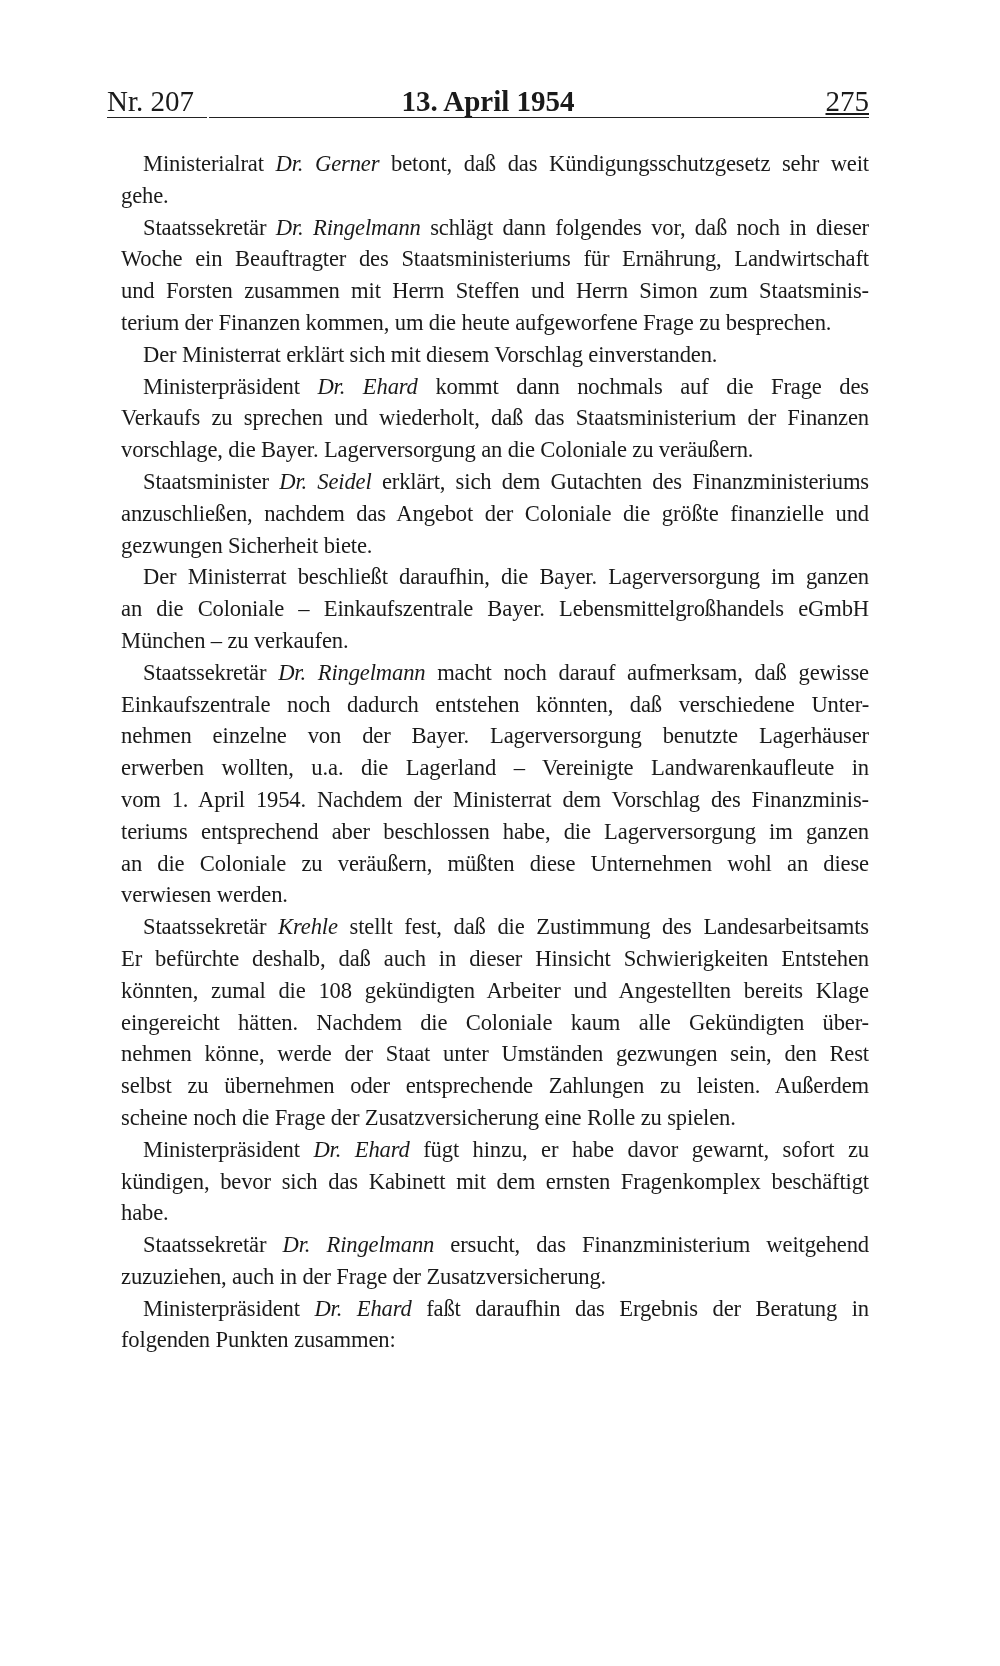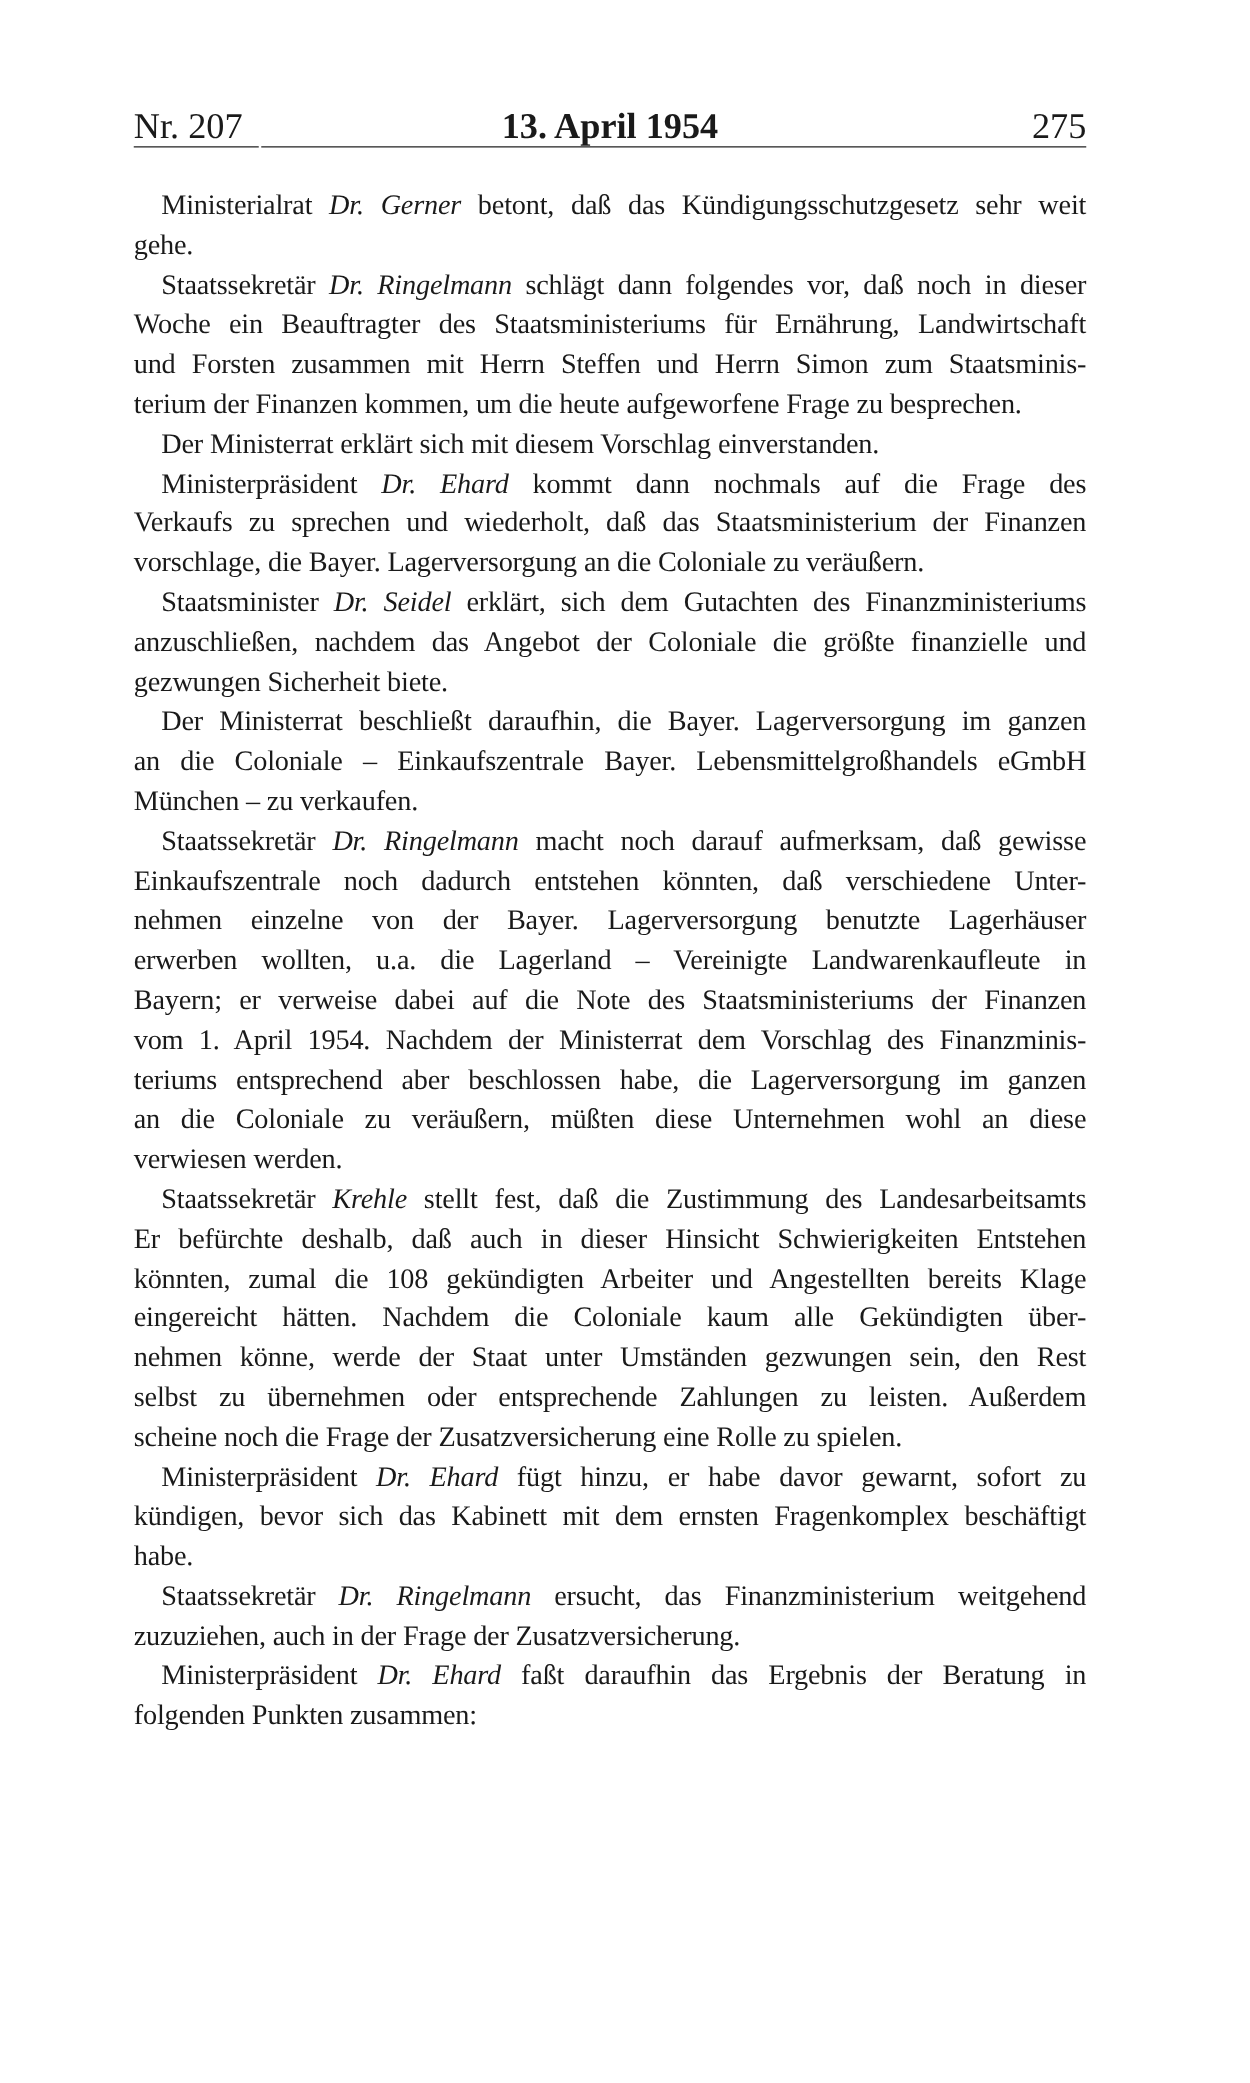--- a/index.html
+++ b/index.html
@@ -25,21 +25,21 @@
     position: absolute;
     left: 0;
     top: 86px;
     width: 762px;
     height: 30px;
     font-size: 29px;
     line-height: 30px;
   }
   .running-head .left { position: absolute; left: 0; top: 0; }
   .running-head .center { position: absolute; left: 0; width: 762px; text-align: center; top: 0; font-weight: bold; }
-  .running-head .right { position: absolute; right: 0; top: 0; }
+  .running-head .right { position: absolute; right: 0; top: 0; text-decoration: underline; }
   .head-rule {
     position: absolute;
     top: 117px;
     height: 1px;
     background: #222;
   }
   .head-rule.r1 { left: 0; width: 100px; }
   .head-rule.r2 { left: 102px; width: 660px; }
 
   .body {
@@ -50,20 +50,21 @@
     font-size: 22.6px;
   }
   .line {
     display: block;
     height: 31.8px;
     line-height: 31.8px;
     white-space: nowrap;
     text-align: justify;
     text-align-last: justify;
     letter-spacing: -0.15px;
+    margin-left: 14px;
   }
   .line.last {
     text-align-last: left;
   }
   .line.indent {
     padding-left: 22px;
   }
   .para { display: block; }
   em { font-style: italic; }
 </style>
@@ -106,21 +107,20 @@
       <div class="para">
         <span class="line indent"><span>Der Ministerrat beschließt daraufhin, die Bayer. Lagerversorgung im ganzen</span></span>
         <span class="line"><span>an die Coloniale – Einkaufszentrale Bayer. Lebensmittelgroßhandels eGmbH</span></span>
         <span class="line last"><span>München – zu verkaufen.</span></span>
       </div>
       <div class="para">
         <span class="line indent"><span>Staatssekretär </span><em>Dr. Ringelmann</em><span> macht noch darauf aufmerksam, daß gewisse</span></span>
         <span class="line"><span>Einkaufszentrale noch dadurch entstehen könnten, daß verschiedene Unter-</span></span>
         <span class="line"><span>nehmen einzelne von der Bayer. Lagerversorgung benutzte Lagerhäuser</span></span>
         <span class="line"><span>erwerben wollten, u.a. die Lagerland – Vereinigte Landwarenkaufleute in</span></span>
-        <span class="line"><span>Bayern; er verweise dabei auf die Note des Staatsministeriums der Finanzen</span></span>
         <span class="line"><span>vom 1. April 1954. Nachdem der Ministerrat dem Vorschlag des Finanzminis-</span></span>
         <span class="line"><span>teriums entsprechend aber beschlossen habe, die Lagerversorgung im ganzen</span></span>
         <span class="line"><span>an die Coloniale zu veräußern, müßten diese Unternehmen wohl an diese</span></span>
         <span class="line last"><span>verwiesen werden.</span></span>
       </div>
       <div class="para">
         <span class="line indent"><span>Staatssekretär </span><em>Krehle</em><span> stellt fest, daß die Zustimmung des Landesarbeitsamts</span></span>
         <span class="line"><span>Er befürchte deshalb, daß auch in dieser Hinsicht Schwierigkeiten Entstehen</span></span>
         <span class="line"><span>könnten, zumal die 108 gekündigten Arbeiter und Angestellten bereits Klage</span></span>
         <span class="line"><span>eingereicht hätten. Nachdem die Coloniale kaum alle Gekündigten über-</span></span>

